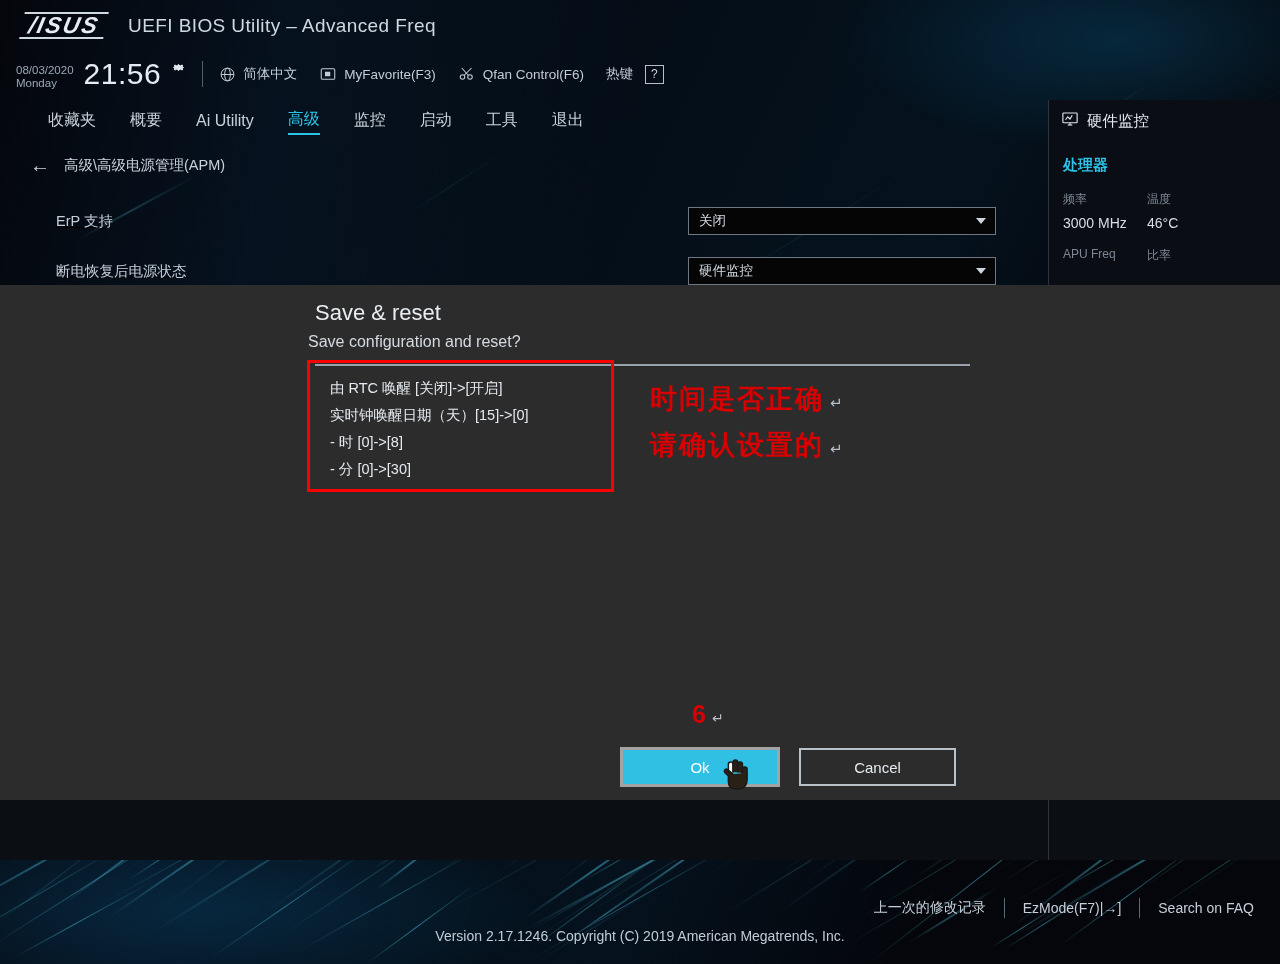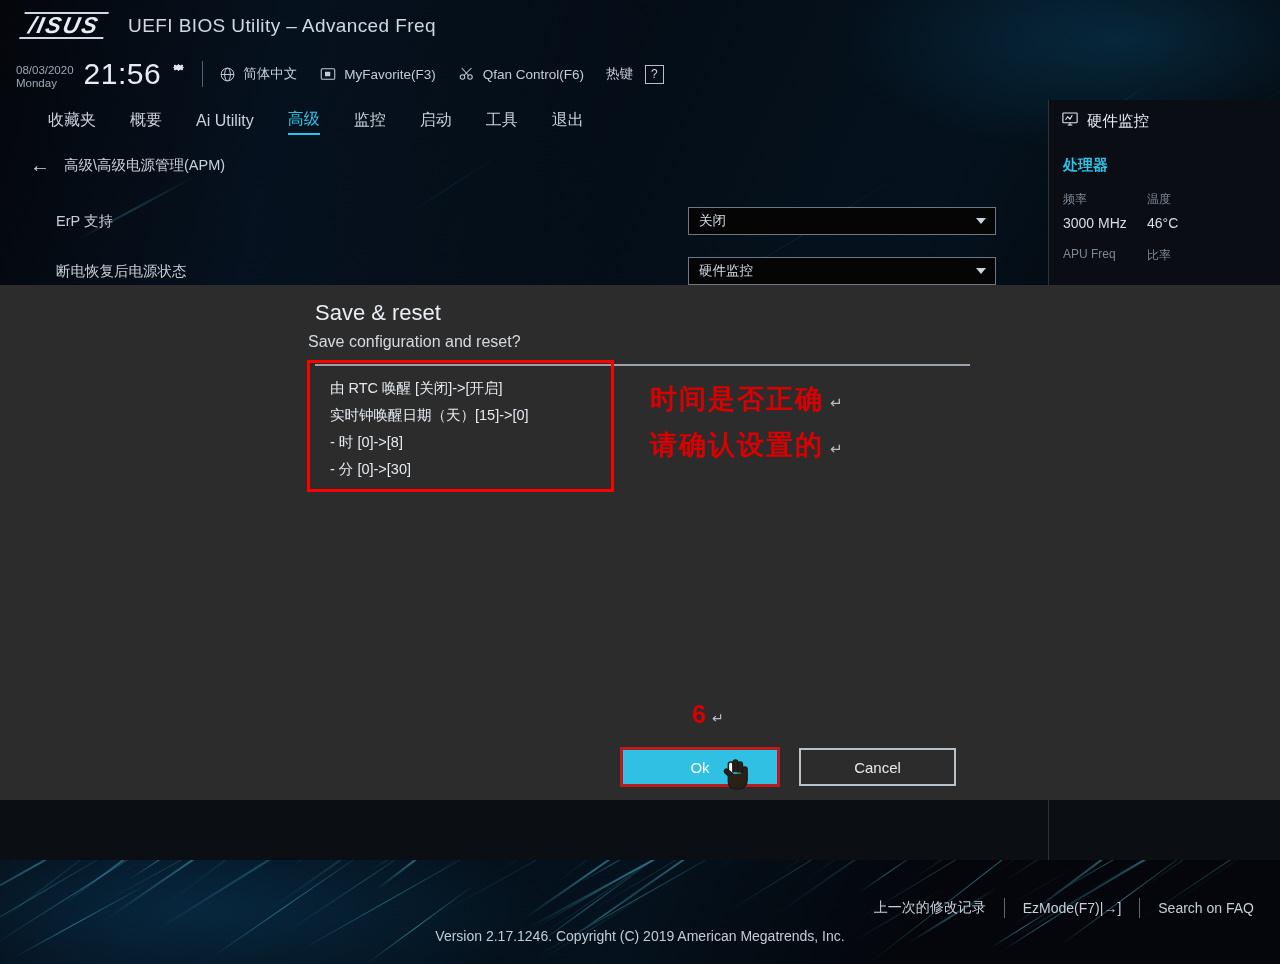--- a/index.html
+++ b/index.html
@@ -98,21 +98,21 @@
   }
 
   .annot { position: absolute; top: 378px; left: 650px; }
   .annot-line { color: #d80000; font-size: 27px; font-weight: 700; line-height: 42px; letter-spacing: 2px; white-space: nowrap; }
   .pilcrow { color: #b8bec5; font-size: 15px; font-weight: 400; margin-left: 6px; letter-spacing: 0; }
 
   .step-num { position: absolute; top: 700px; left: 692px; color: #d80000; font-size: 25px; font-weight: 700; }
   .step-num .pilcrow { font-size: 14px; }
 
   .btn-row { position: absolute; top: 747px; left: 620px; display: flex; align-items: flex-start; gap: 19px; }
-  .ok-wrap { position: relative; width: 160px; height: 40px; border: 3px solid #b91c1c; }
+  .ok-wrap { position: relative; width: 160px; height: 40px; border: 3px solid #a3a3a3; }
   .ok-btn {
     position: absolute; inset: 0; background: #2fc0e4;
     display: flex; align-items: center; justify-content: center;
     color: #ffffff; font-size: 15px;
   }
   .cancel-btn {
     width: 157px; height: 38px; margin-top: 1px; border: 2px solid #b9c1c9; background: #2c2c2c;
     display: flex; align-items: center; justify-content: center; color: #e6ebf0; font-size: 15px;
   }
   .cursor-hand { position: absolute; left: 96px; top: 8px; width: 30px; height: 34px; }

